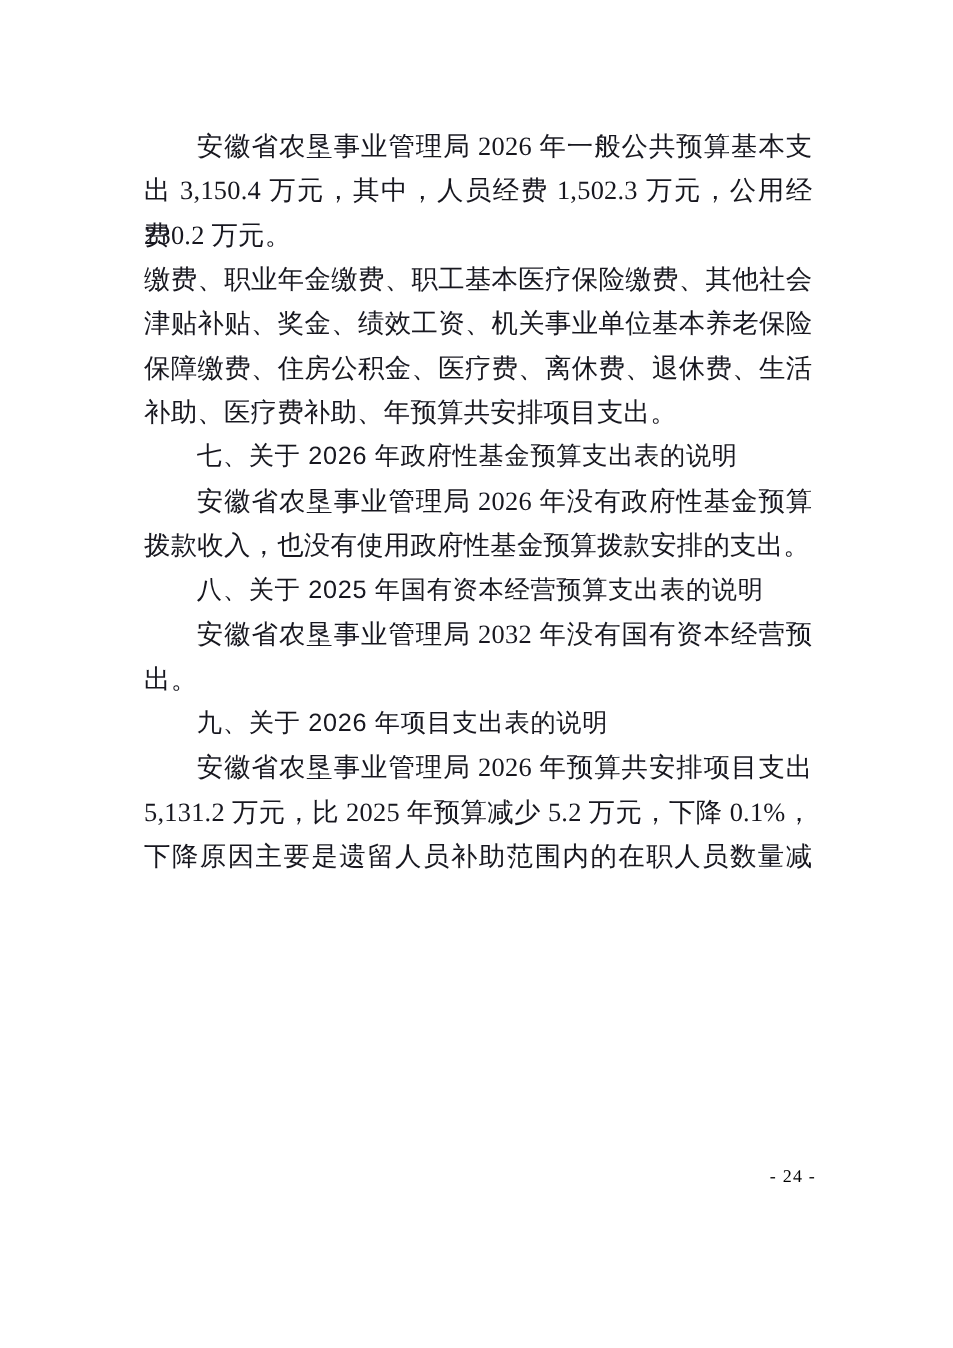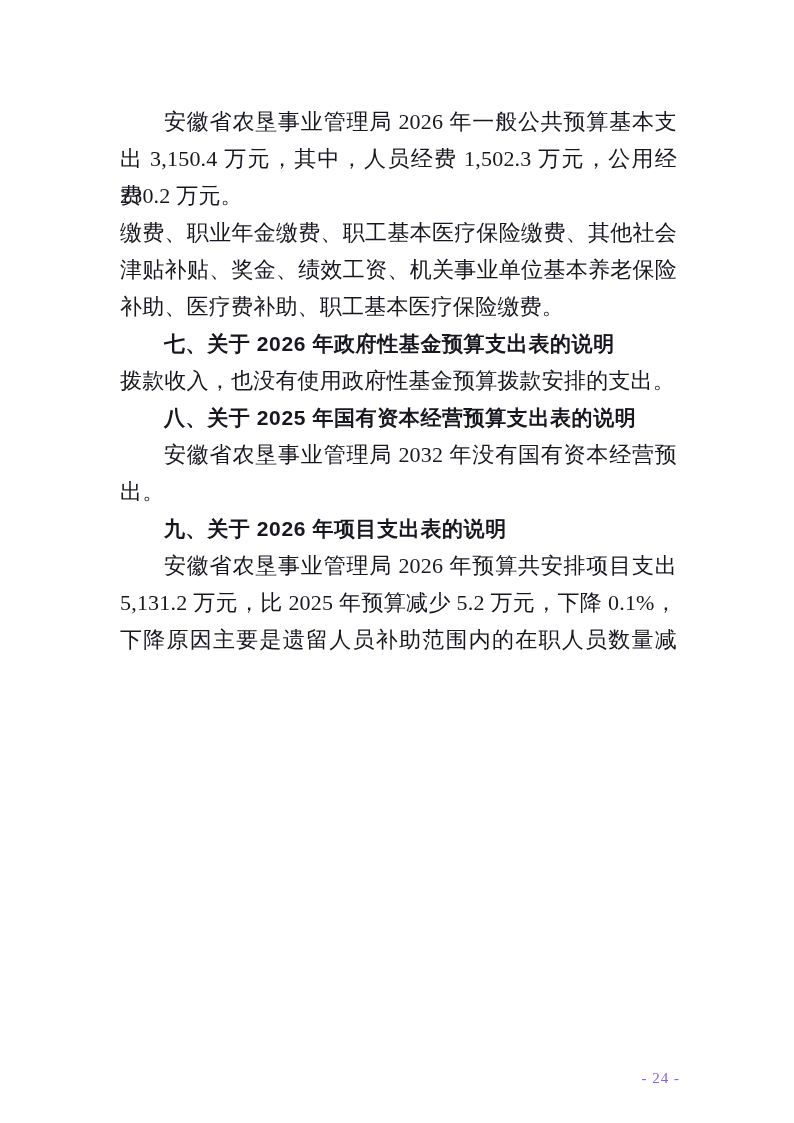--- a/index.html
+++ b/index.html
@@ -41,54 +41,56 @@
     white-space: normal;
   }
   .line.fill {
     text-align-last: justify;
   }
   .line.indent {
     text-indent: 44px;
   }
   .block.heading .line {
     font-family: "Liberation Sans", "DejaVu Sans", sans-serif;
-    font-weight: 700;
+    font-weight: 400;
     font-size: 21px;
     letter-spacing: 0.6px;
   }
   .footer {
     position: absolute;
-    top: 1069px;
+    top: 972px;
     right: 114px;
     font-size: 15px;
     line-height: 18px;
-    color: #8b5cf6;
+    color: #000000;
     font-family: "Liberation Serif", "DejaVu Serif", serif;
     letter-spacing: 1px;
   }
 </style>
 </head>
 <body>
 
 <div class="page">
   <div class="content" id="doc-content">
       <div class="block paragraph">
         <div class="line fill indent">安徽省农垦事业管理局 2026 年一般公共预算基本支</div>
         <div class="line fill">出 3,150.4 万元，其中，人员经费 1,502.3 万元，公用经费</div>
         <div class="line">230.2 万元。</div>
       </div>
       <div class="block paragraph">
         <div class="line fill">缴费、职业年金缴费、职工基本医疗保险缴费、其他社会</div>
         <div class="line fill">津贴补贴、奖金、绩效工资、机关事业单位基本养老保险</div>
-        <div class="line">补助、医疗费补助、职工基本医疗保险缴费。</div>
+        <div class="line fill">保障缴费、住房公积金、医疗费、离休费、退休费、生活</div>
+        <div class="line">补助、医疗费补助、年预算共安排项目支出。</div>
       </div>
       <div class="block heading">
         <div class="line indent">七、关于 2026 年政府性基金预算支出表的说明</div>
       </div>
       <div class="block paragraph">
+        <div class="line fill indent">安徽省农垦事业管理局 2026 年没有政府性基金预算</div>
         <div class="line">拨款收入，也没有使用政府性基金预算拨款安排的支出。</div>
       </div>
       <div class="block heading">
         <div class="line indent">八、关于 2025 年国有资本经营预算支出表的说明</div>
       </div>
       <div class="block paragraph">
         <div class="line fill indent">安徽省农垦事业管理局 2032 年没有国有资本经营预</div>
         <div class="line">出。</div>
       </div>
       <div class="block heading">

